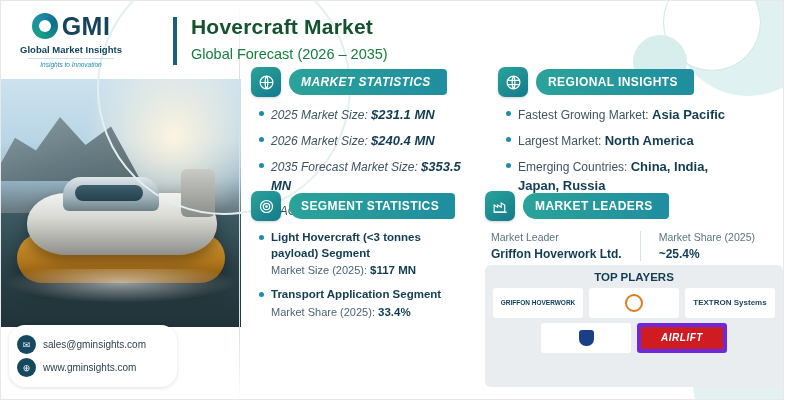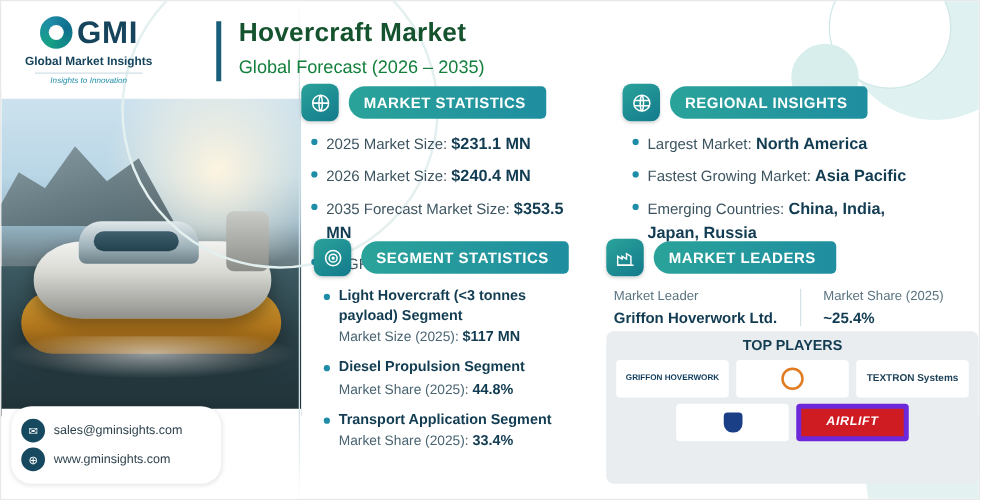--- a/index.html
+++ b/index.html
@@ -481,21 +481,21 @@
     <div class="logo-rule"></div>
     <div class="logo-tag">Insights to Innovation</div>
   </div>
 
   <div class="title-block">
     <div class="title-bar"></div>
     <h1 class="main-title">Hovercraft Market</h1>
     <div class="sub-title">Global Forecast (2026 – 2035)</div>
   </div>
 
-  <div class="sec" style="left:240px; top:66px; width:215px;">
+  <div class="sec" style="left:250px; top:66px; width:215px;font-style:italic;">
     <div class="sec-head">
       <div class="sec-icon">
         <svg width="17" height="17" viewBox="0 0 24 24" fill="none" stroke="#fff" stroke-width="1.7">
           <circle cx="12" cy="12" r="9"></circle>
             <path d="M3 12h18M12 3c2.5 3 2.5 15 0 18M12 3c-2.5 3-2.5 15 0 18"></path>
         </svg>
       </div>
       <div class="sec-pill">MARKET STATISTICS</div>
     </div>
     <div class="items">
@@ -523,26 +523,26 @@
       <div class="sec-icon">
         <svg width="17" height="17" viewBox="0 0 24 24" fill="none" stroke="#fff" stroke-width="1.7">
           <circle cx="12" cy="12" r="9"></circle>
             <path d="M3 9h18M3 15h18M12 3c2.5 3 2.5 15 0 18M12 3c-2.5 3-2.5 15 0 18"></path>
         </svg>
       </div>
       <div class="sec-pill">REGIONAL INSIGHTS</div>
     </div>
     <div class="items">
       <div class="item item-lg">
+        <span>Fastest Growing Market:</span>
+        <b>Asia Pacific</b>
+      </div>
+      <div class="item item-lg">
         <span>Largest Market:</span>
         <b>North America</b>
-      </div>
-      <div class="item item-lg">
-        <span>Fastest Growing Market:</span>
-        <b>Asia Pacific</b>
       </div>
       <div class="item item-lg">
         <span>Emerging Countries:</span>
         <b>China, India, Japan, Russia</b>
       </div>
     </div>
   </div>
 
   <div class="sec" style="left:250px; top:190px; width:215px;">
     <div class="sec-head">
@@ -557,27 +557,20 @@
     </div>
     <div class="items">
       <div class="item-blk">
         <div class="blk-title">Light Hovercraft (&lt;3 tonnes payload) Segment</div>
         <div class="blk-sub">
           <span>Market Size (2025):</span>
           <b>$117 MN</b>
         </div>
       </div>
       <div class="item-blk">
-        <div class="blk-title">Diesel Propulsion Segment</div>
-        <div class="blk-sub">
-          <span>Market Share (2025):</span>
-          <b>44.8%</b>
-        </div>
-      </div>
-      <div class="item-blk">
         <div class="blk-title">Transport Application Segment</div>
         <div class="blk-sub">
           <span>Market Share (2025):</span>
           <b>33.4%</b>
         </div>
       </div>
     </div>
   </div>
 
   <div class="sec" style="left:484px; top:190px; width:298px;">

